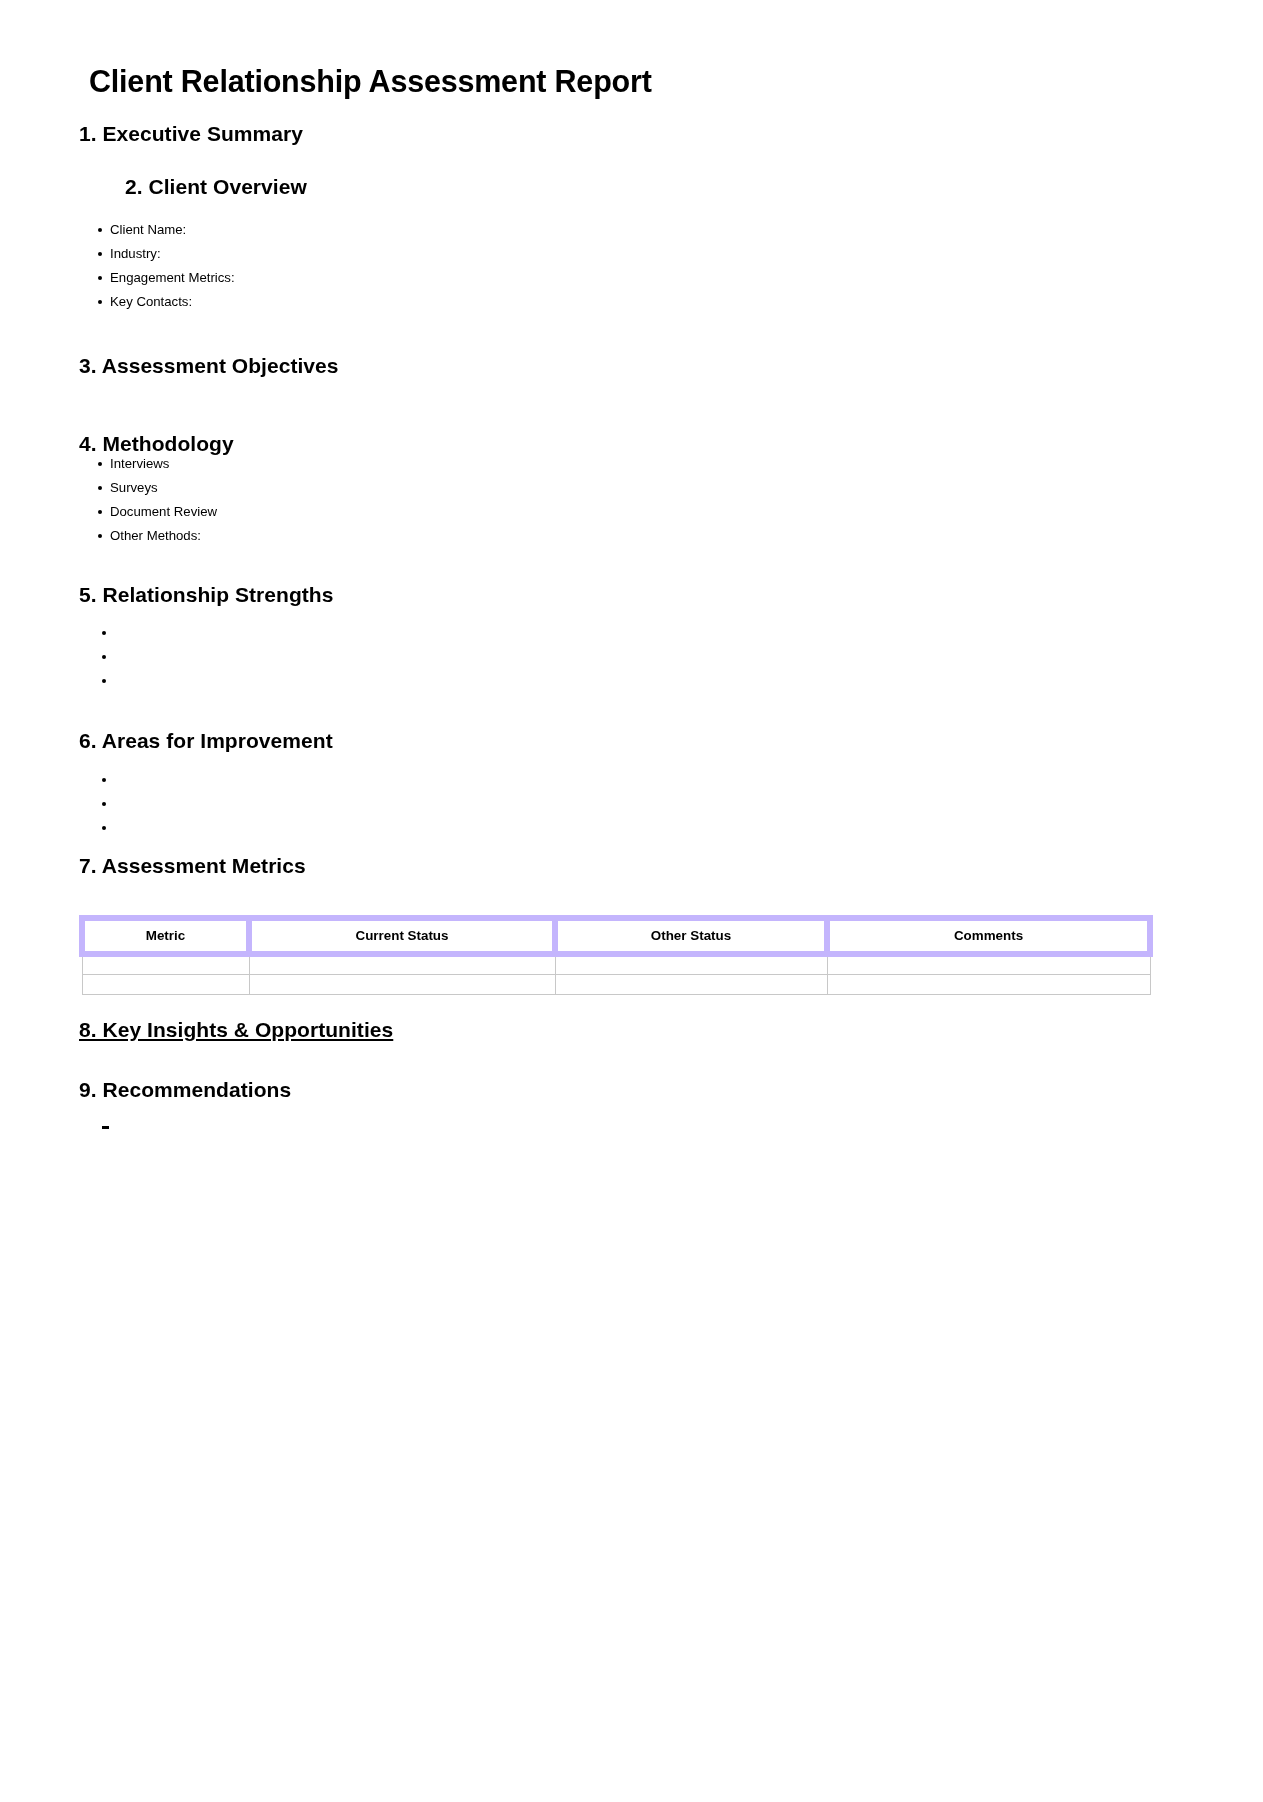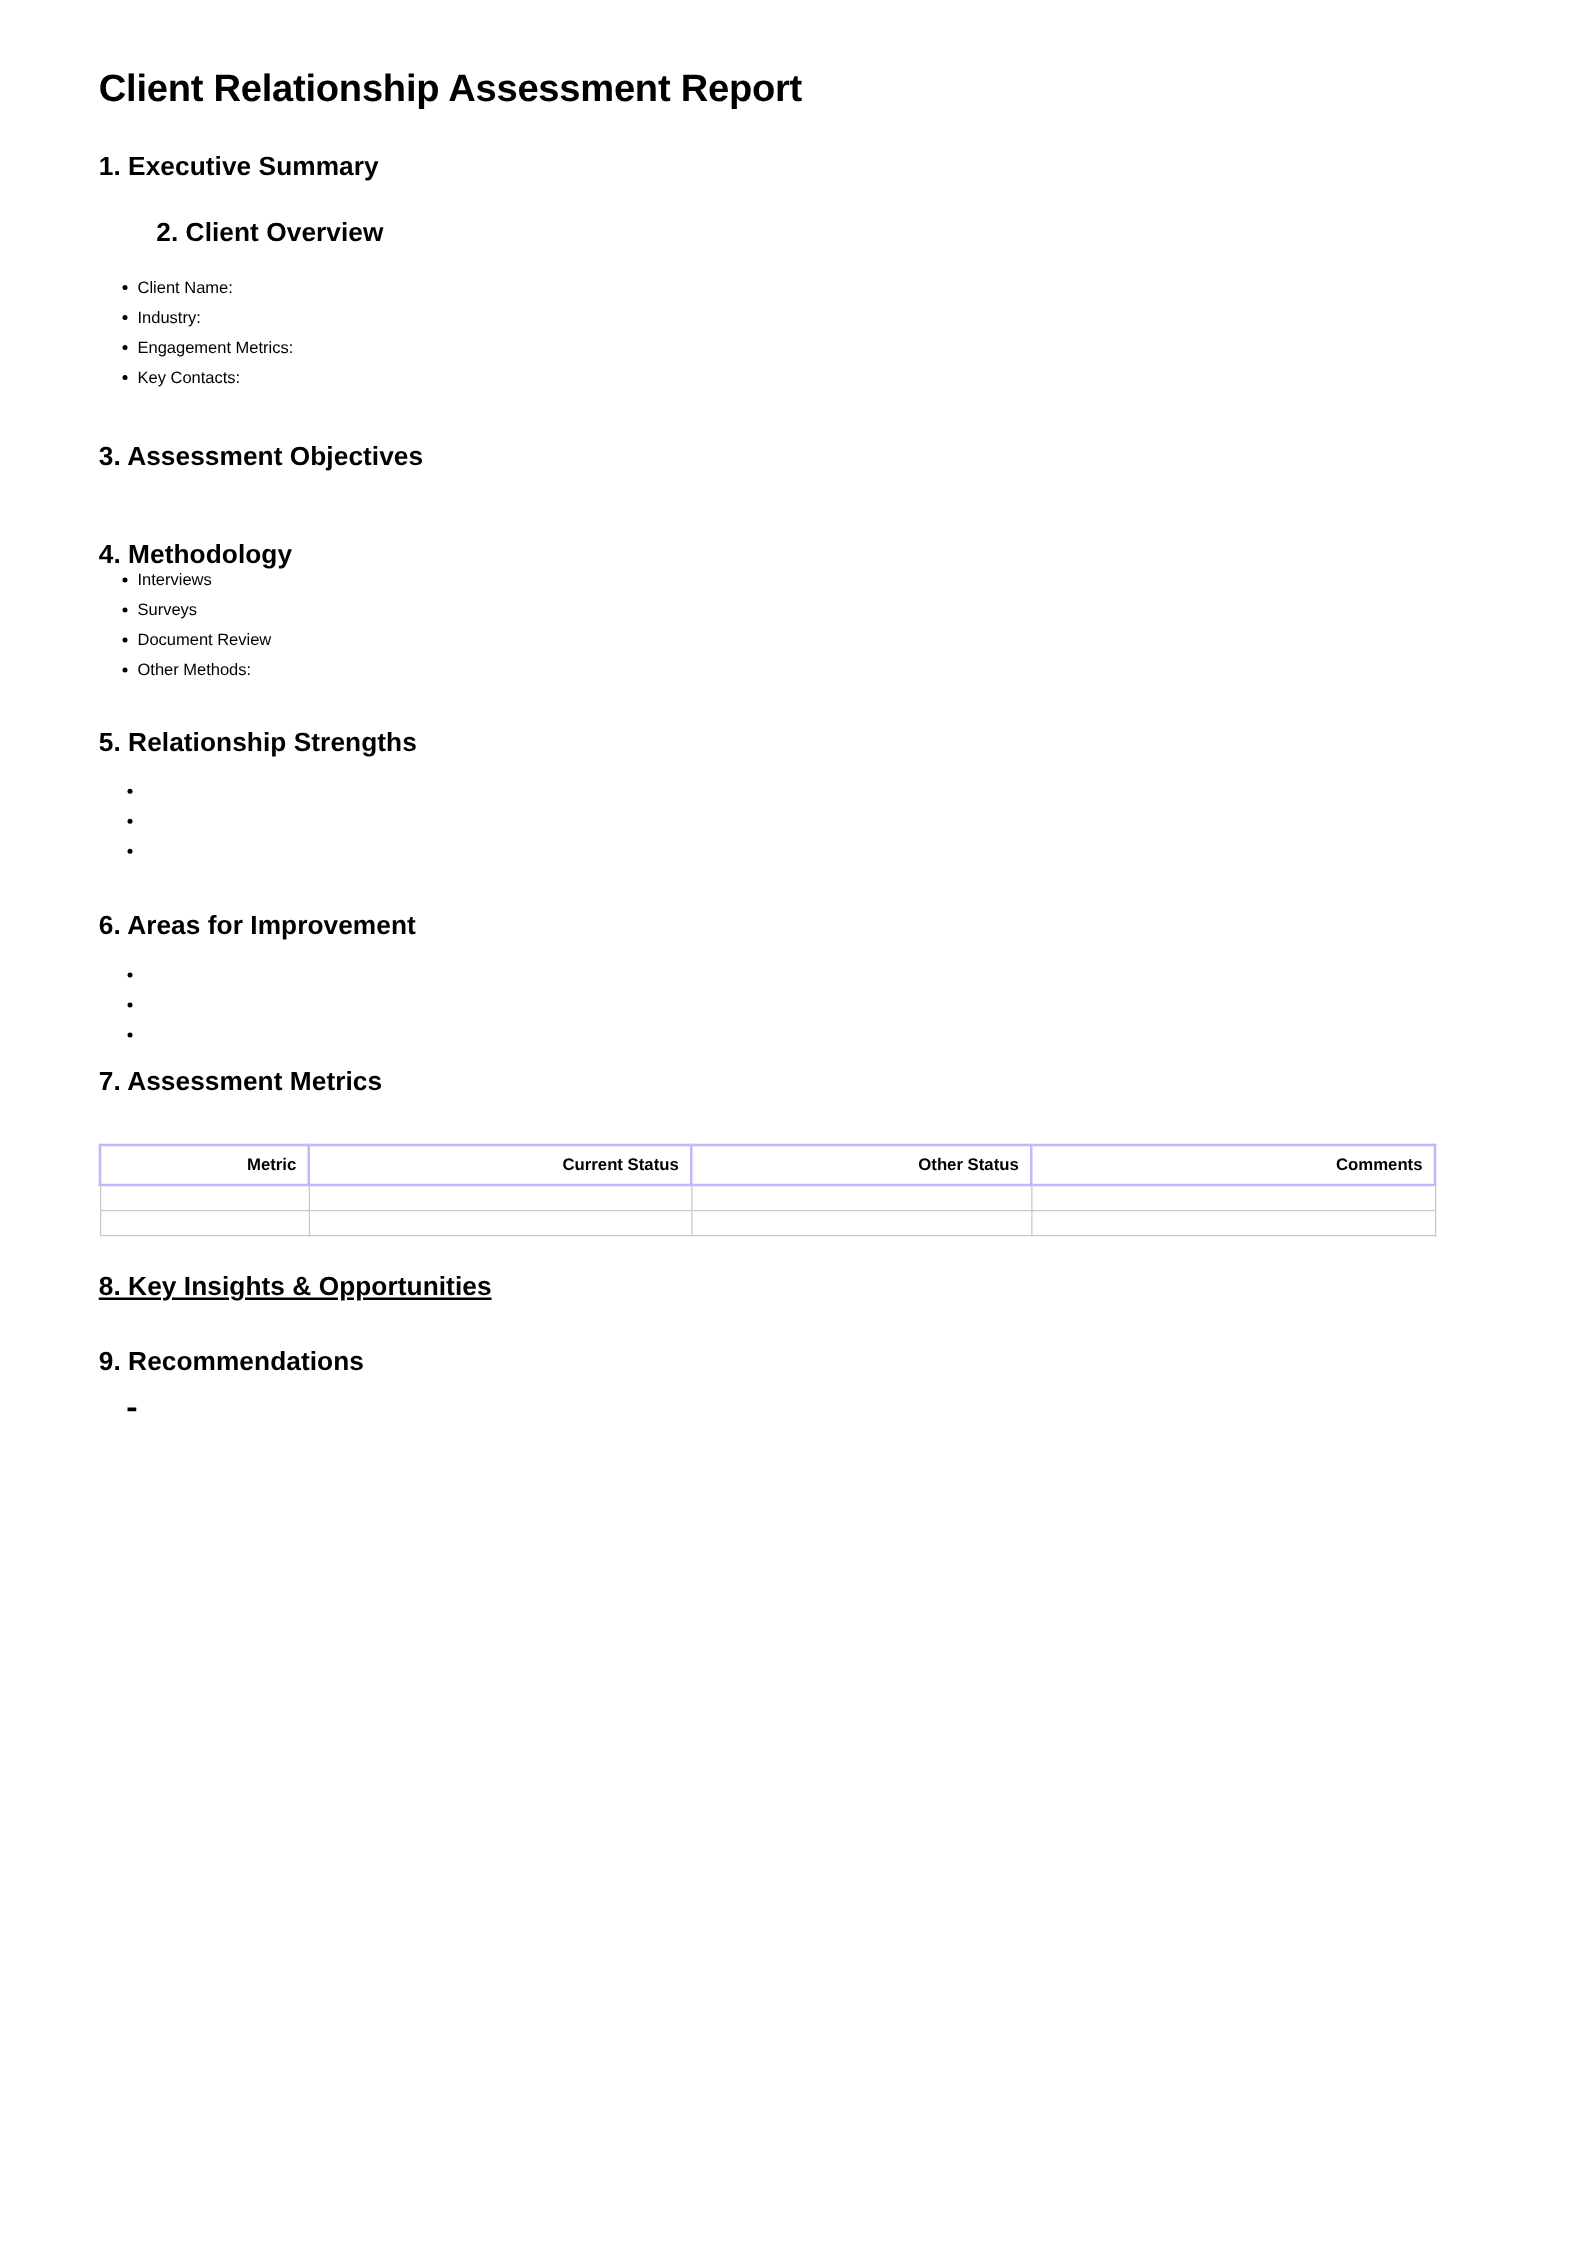--- a/index.html
+++ b/index.html
@@ -24,21 +24,21 @@
   .content {
     position: absolute;
     left: 79px;
     top: 0;
     width: 1105px;
   }
   h1.doc-title {
     font-size: 30.5px;
     font-weight: bold;
     letter-spacing: -0.2px;
-    margin: 0;
+    margin: 10px;
     padding: 0;
     position: absolute;
     left: 0;
     top: 54px;
     white-space: nowrap;
   }
   h2.section-heading {
     font-size: 21px;
     font-weight: bold;
     margin: 0;
@@ -82,23 +82,23 @@
   table.metrics-table {
     position: absolute;
     left: 0;
     border-collapse: collapse;
     width: 1068px;
     table-layout: fixed;
   }
   table.metrics-table th {
     font-size: 13.4px;
     font-weight: bold;
-    text-align: right;
+    text-align: center;
     padding: 7px 9px 8px 9px;
-    border: 2px solid #c4b5fd;
+    border: 6px solid #c4b5fd;
     height: 24px;
     vertical-align: middle;
     box-sizing: border-box;
   }
   table.metrics-table td {
     border: 1px solid #c8c8c8;
     height: 20px;
     padding: 2px 9px;
     font-size: 13.2px;
     box-sizing: border-box;

